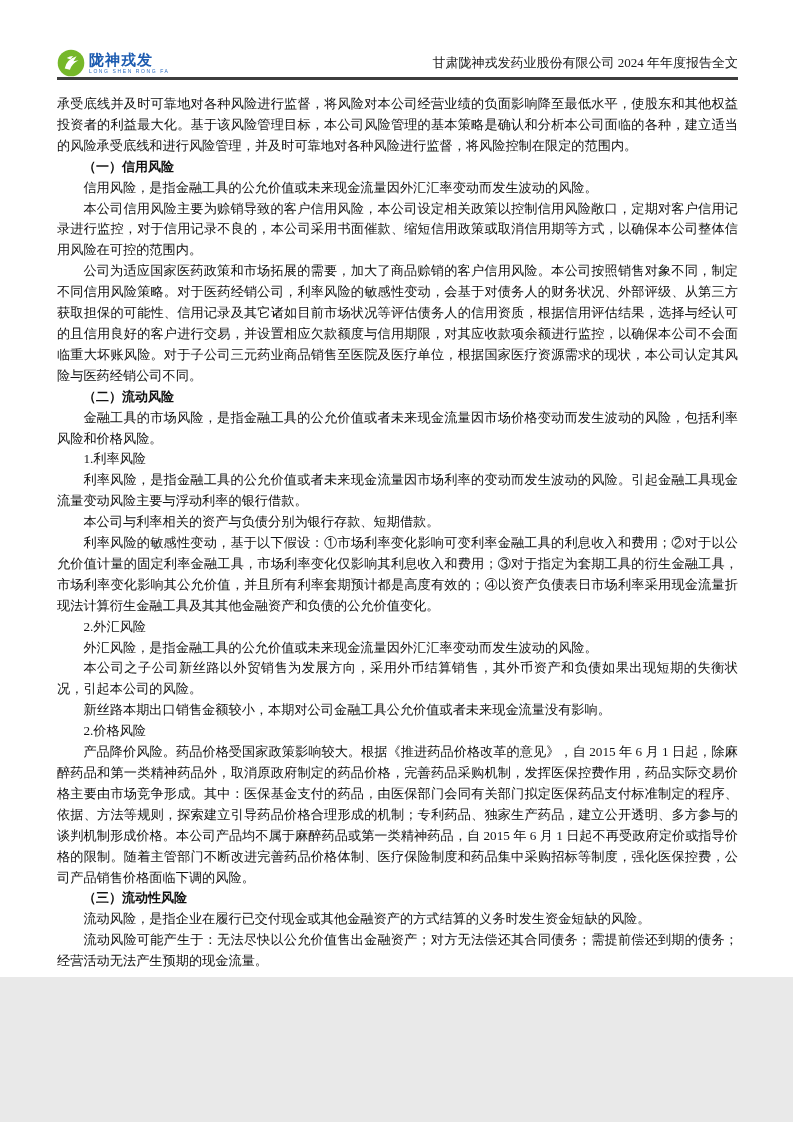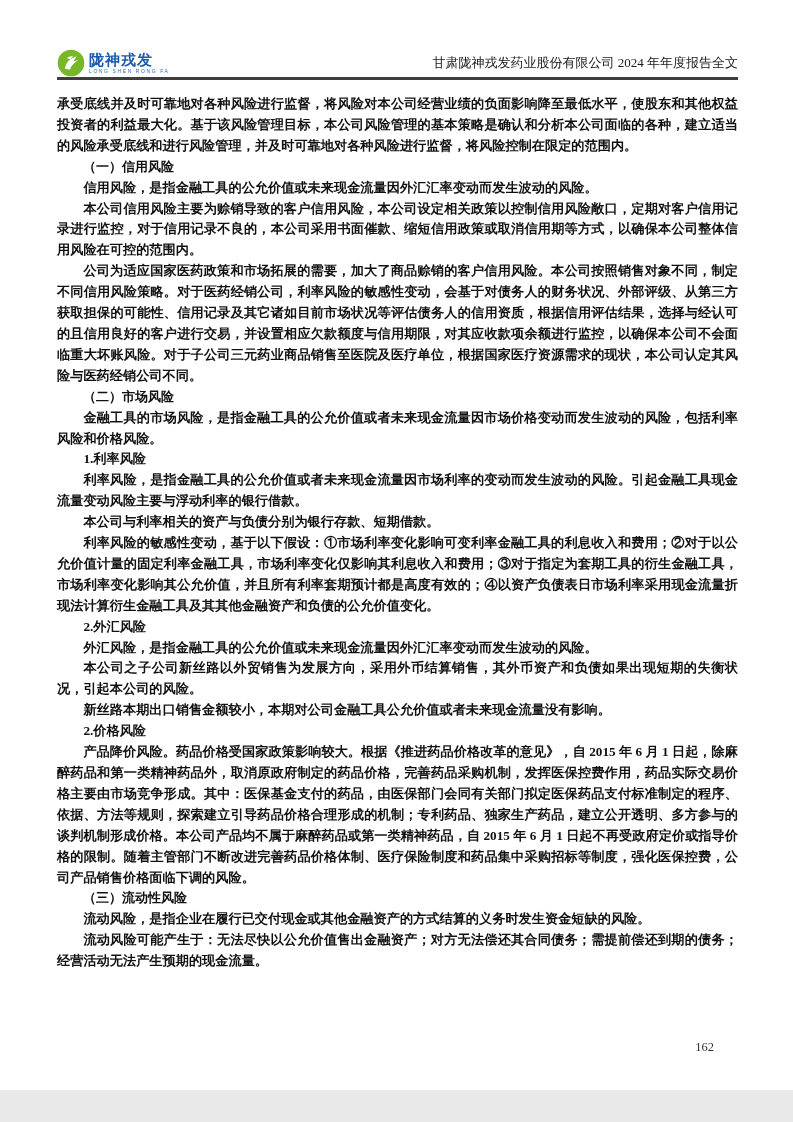--- a/index.html
+++ b/index.html
@@ -1,19 +1,19 @@
 <!DOCTYPE html>
 <html lang="zh"><head>
 <meta charset="utf-8">
 <style>
   html, body { margin: 0; padding: 0; background: #e9e9e9; }
   .page {
     position: relative;
     width: 793px;
-    height: 1090px;
+    height: 977px;
     margin: 0 auto;
     background: #ffffff;
     overflow: hidden;
     font-family: "Liberation Serif", "DejaVu Serif", serif;
     color: #111111;
   }
   
   .header {
     position: absolute;
     top: 46px;
@@ -63,21 +63,21 @@
   .doc-body {
     position: absolute;
     top: 94px;
     left: 57px;
     right: 55px;
     text-align: justify;
     text-justify: inter-ideograph;
     font-size: 13.2px;
     line-height: 20.9px;
   }
-  .doc-body p { margin: 0; font-weight: bold; }
+  .doc-body p { margin: 0; }
   .para.body, .para.subheading { text-indent: 2em; }
   .para.continuation { text-indent: 0; }
   .para.heading1 {
     text-indent: 2em;
     font-weight: bold;
     font-family: "Liberation Sans", "DejaVu Sans", sans-serif;
     font-size: 13px;
   }
   
   .page-number {
@@ -109,21 +109,21 @@
   </div>
 
   <div class="header-rule"></div>
 
   <div class="doc-body">
       <p class="para continuation">承受底线并及时可靠地对各种风险进行监督，将风险对本公司经营业绩的负面影响降至最低水平，使股东和其他权益投资者的利益最大化。基于该风险管理目标，本公司风险管理的基本策略是确认和分析本公司面临的各种，建立适当的风险承受底线和进行风险管理，并及时可靠地对各种风险进行监督，将风险控制在限定的范围内。</p>
       <p class="para heading1">（一）信用风险</p>
       <p class="para body">信用风险，是指金融工具的公允价值或未来现金流量因外汇汇率变动而发生波动的风险。</p>
       <p class="para body">本公司信用风险主要为赊销导致的客户信用风险，本公司设定相关政策以控制信用风险敞口，定期对客户信用记录进行监控，对于信用记录不良的，本公司采用书面催款、缩短信用政策或取消信用期等方式，以确保本公司整体信用风险在可控的范围内。</p>
       <p class="para body">公司为适应国家医药政策和市场拓展的需要，加大了商品赊销的客户信用风险。本公司按照销售对象不同，制定不同信用风险策略。对于医药经销公司，利率风险的敏感性变动，会基于对债务人的财务状况、外部评级、从第三方获取担保的可能性、信用记录及其它诸如目前市场状况等评估债务人的信用资质，根据信用评估结果，选择与经认可的且信用良好的客户进行交易，并设置相应欠款额度与信用期限，对其应收款项余额进行监控，以确保本公司不会面临重大坏账风险。对于子公司三元药业商品销售至医院及医疗单位，根据国家医疗资源需求的现状，本公司认定其风险与医药经销公司不同。</p>
-      <p class="para heading1">（二）市场风险</p>
+      <p class="para heading1">（二）流动风险</p>
       <p class="para body">金融工具的市场风险，是指金融工具的公允价值或者未来现金流量因市场价格变动而发生波动的风险，包括利率风险和价格风险。</p>
       <p class="para subheading">1.利率风险</p>
       <p class="para body">利率风险，是指金融工具的公允价值或者未来现金流量因市场利率的变动而发生波动的风险。引起金融工具现金流量变动风险主要与浮动利率的银行借款。</p>
       <p class="para body">本公司与利率相关的资产与负债分别为银行存款、短期借款。</p>
       <p class="para body">利率风险的敏感性变动，基于以下假设：①市场利率变化影响可变利率金融工具的利息收入和费用；②对于以公允价值计量的固定利率金融工具，市场利率变化仅影响其利息收入和费用；③对于指定为套期工具的衍生金融工具，市场利率变化影响其公允价值，并且所有利率套期预计都是高度有效的；④以资产负债表日市场利率采用现金流量折现法计算衍生金融工具及其其他金融资产和负债的公允价值变化。</p>
       <p class="para subheading">2.外汇风险</p>
       <p class="para body">外汇风险，是指金融工具的公允价值或未来现金流量因外汇汇率变动而发生波动的风险。</p>
       <p class="para body">本公司之子公司新丝路以外贸销售为发展方向，采用外币结算销售，其外币资产和负债如果出现短期的失衡状况，引起本公司的风险。</p>
       <p class="para body">新丝路本期出口销售金额较小，本期对公司金融工具公允价值或者未来现金流量没有影响。</p>
       <p class="para subheading">2.价格风险</p>

